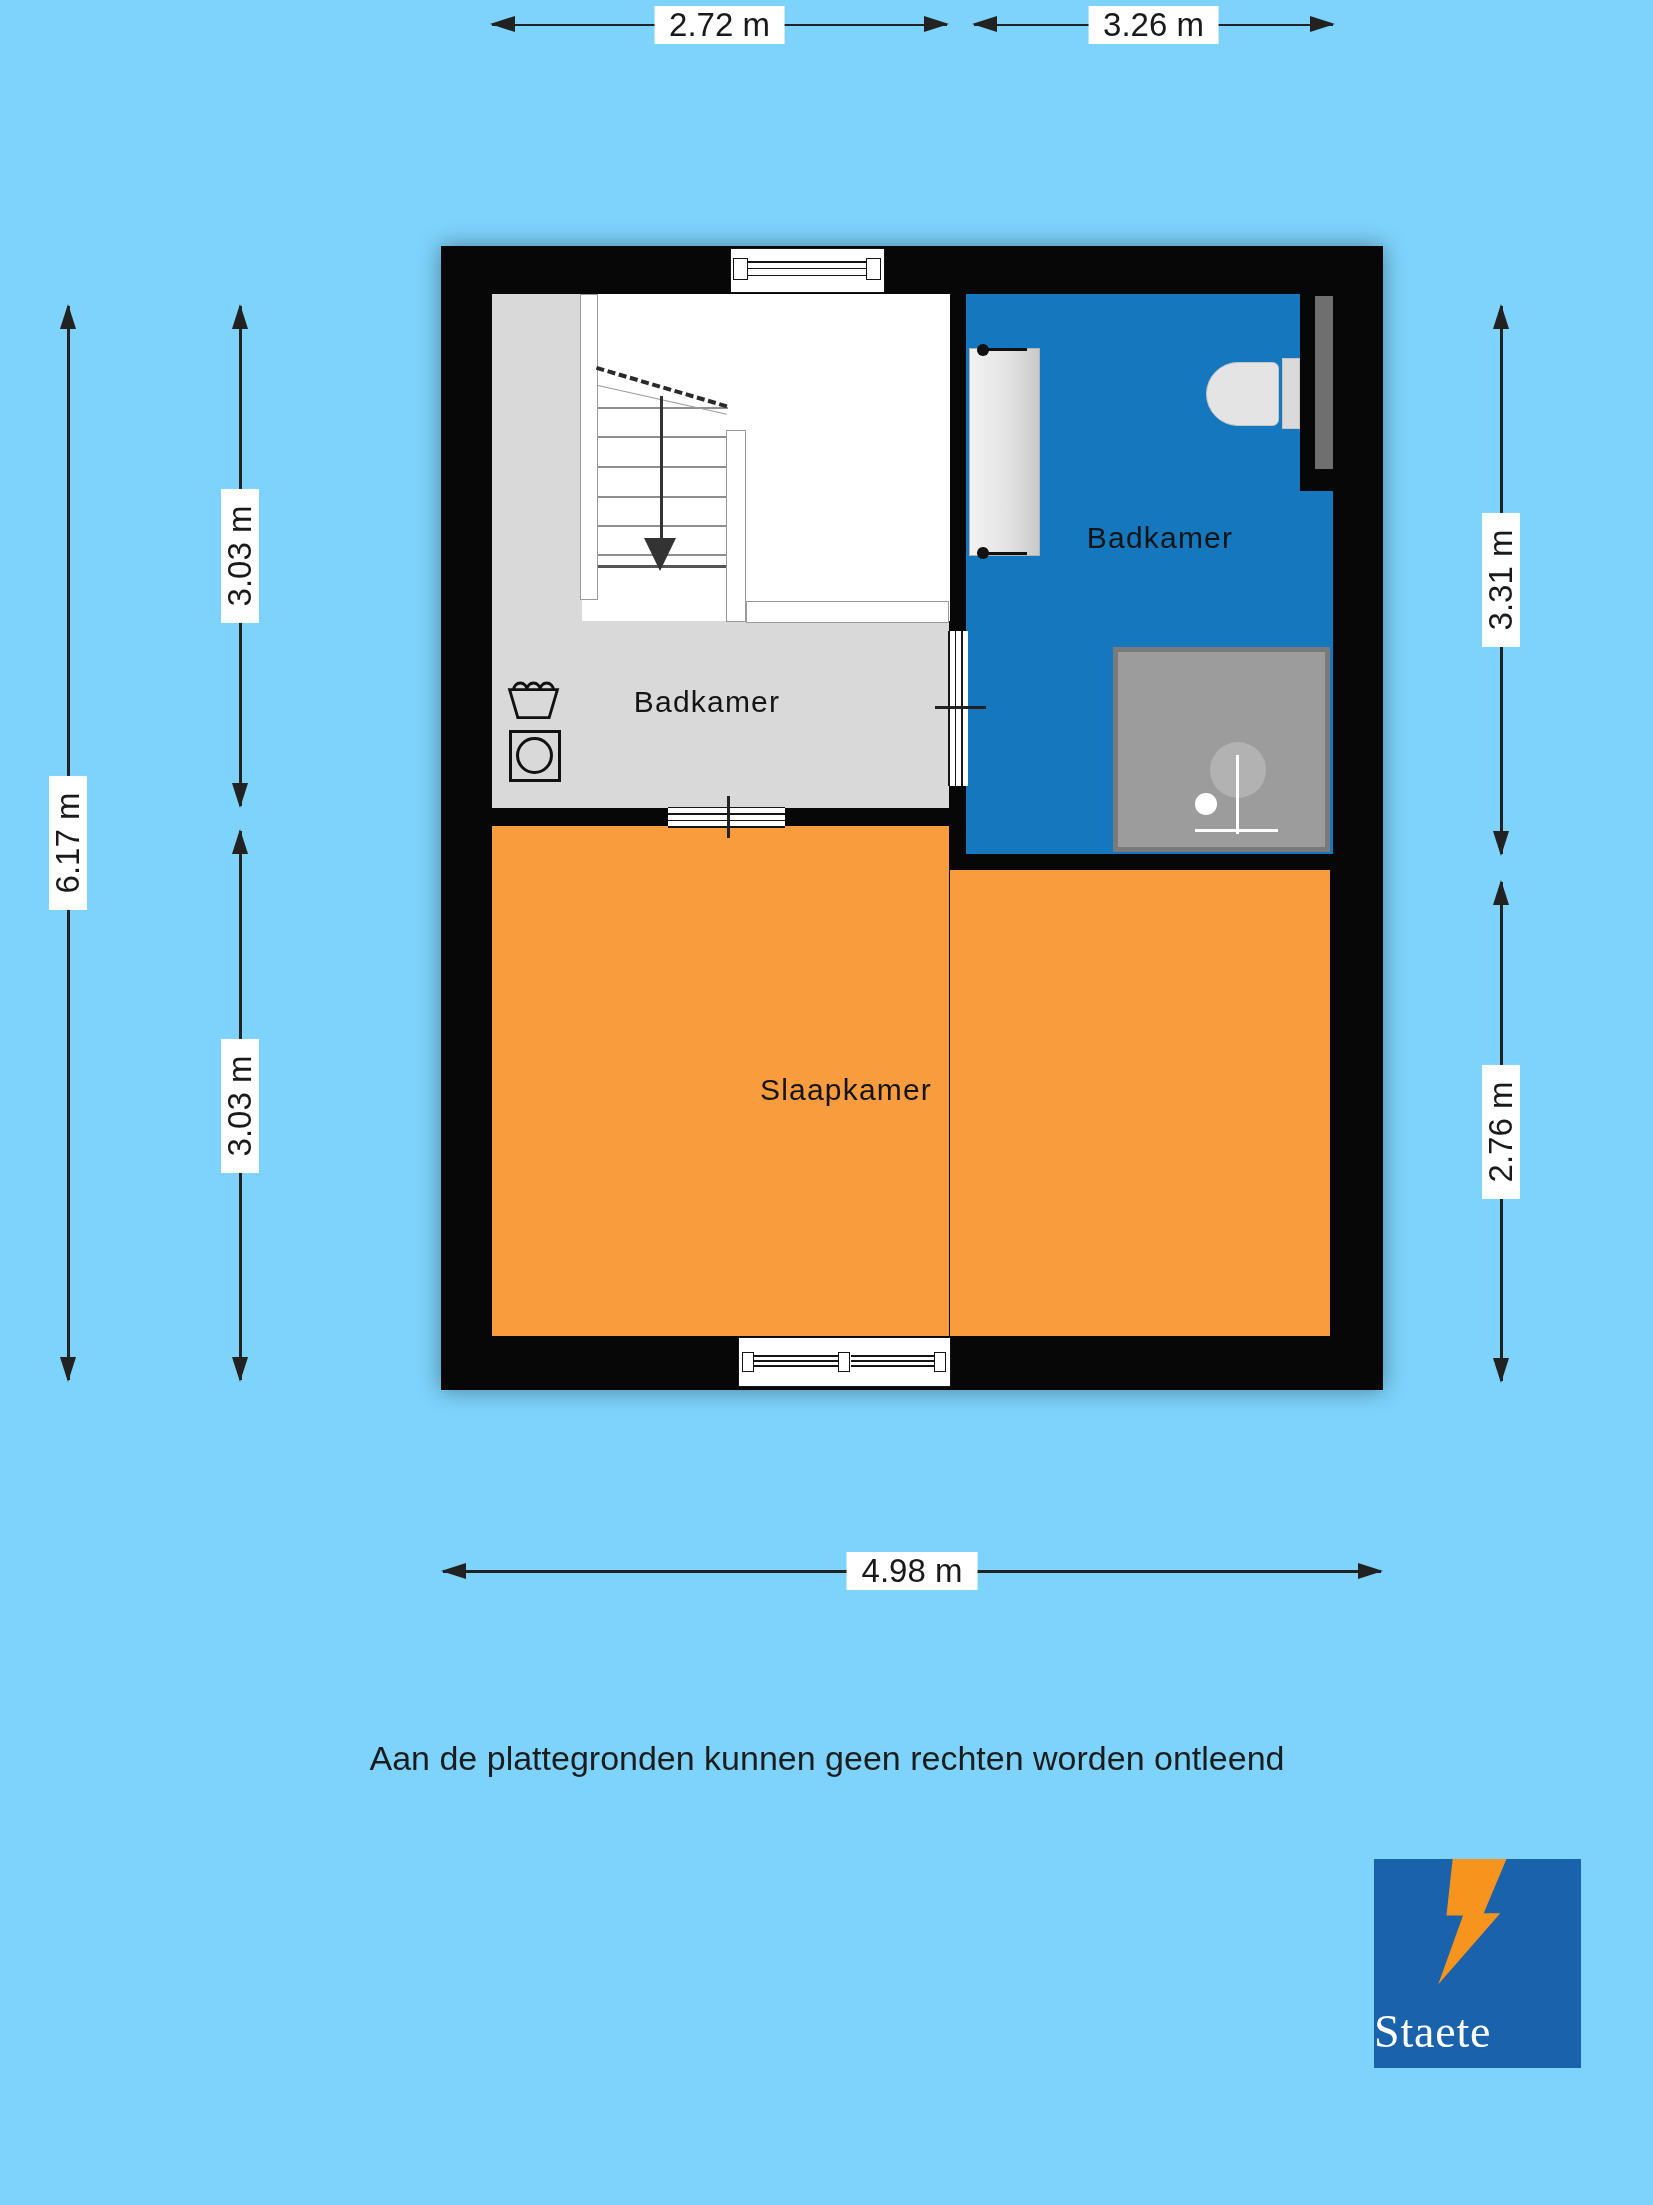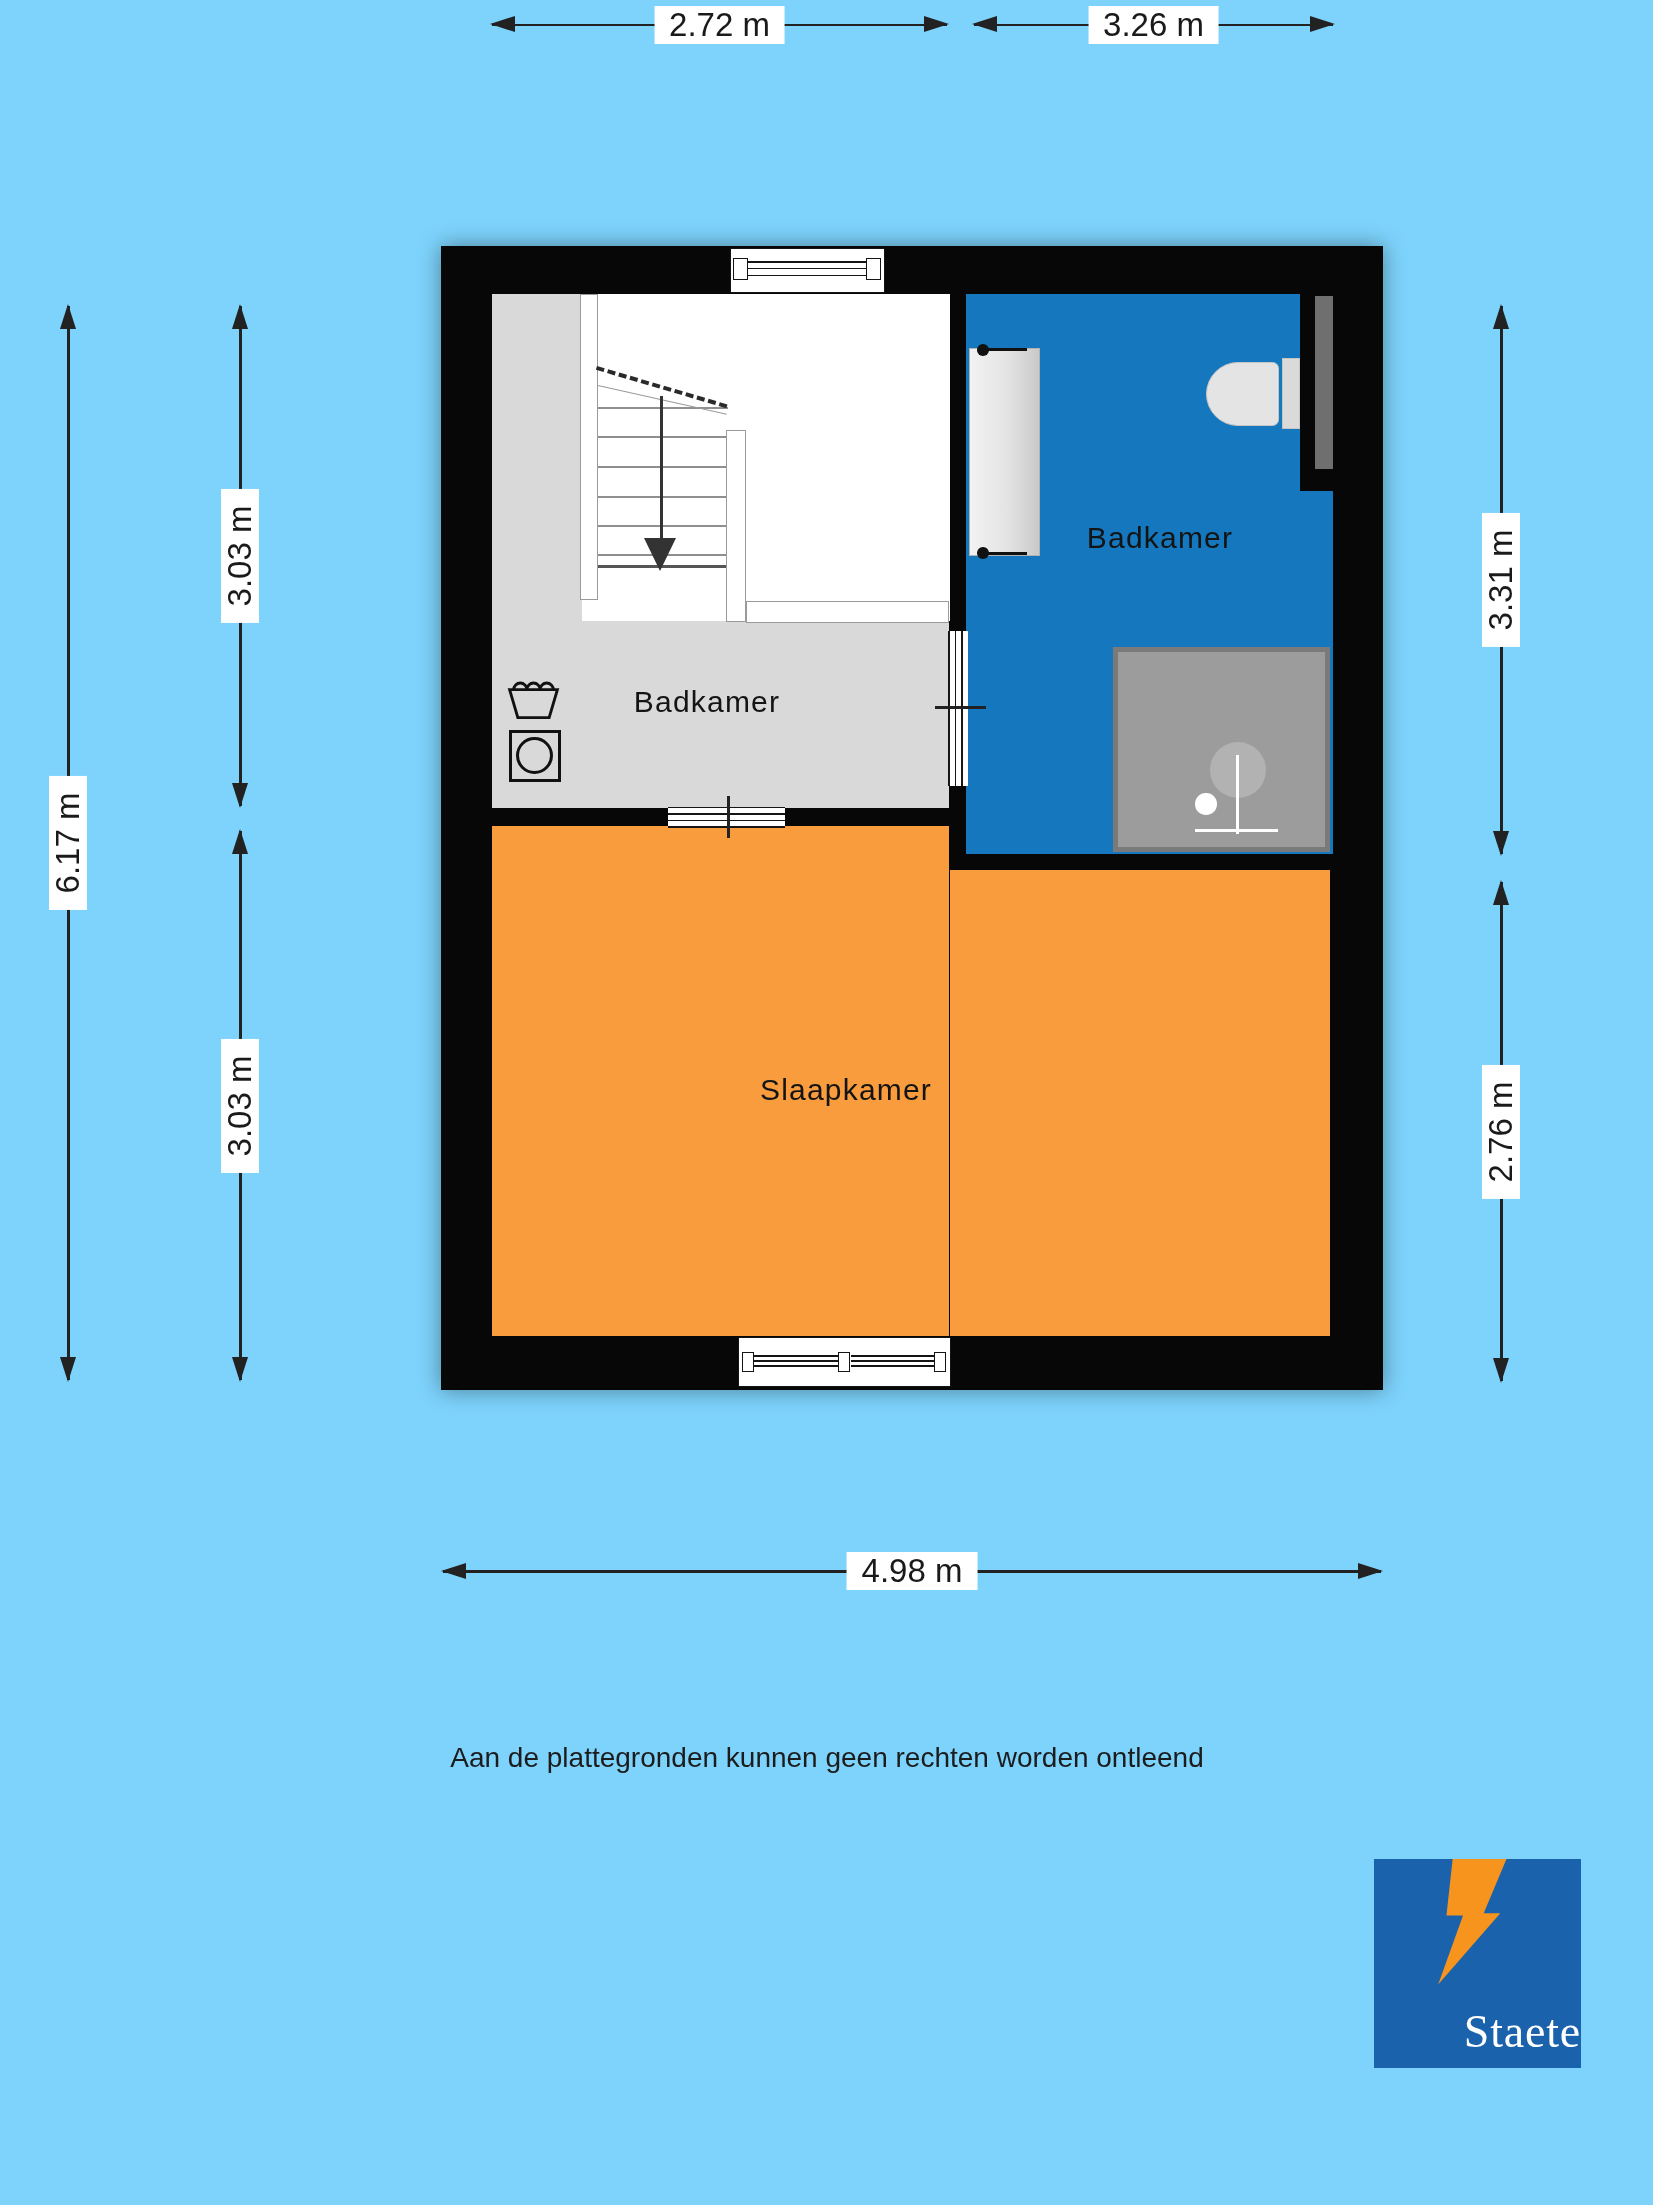--- a/index.html
+++ b/index.html
@@ -61,24 +61,24 @@
   .shower { background:#9c9c9c; border:5px solid #7a7a7a; }
   .shower-circle { background:#b2b2b2; border-radius:50%; }
   .sw-white { background:#fff; }
   .pillar { background:#070707; }
   .niche { background:#6f6f6f; }
   .washer { border:3.3px solid #111; }
   .washer-drum { border:3.3px solid #111; border-radius:50%; }
 
   
   .disclaimer { position:absolute; top:1738px; left:0; right:0; text-align:center;
-                font-size:28px; line-height:40px; color:#1c1c1c; }
+                font-size:34px; line-height:40px; color:#1c1c1c; }
   .logo { position:absolute; left:1374px; top:1859px; width:207px; height:209px; }
   .logo-bolt { position:absolute; inset:0; clip-path:polygon(38% 0,64% 0,53% 26%,61% 26%,31% 60%,43% 27%,35% 27%); }
-  .logo-text { position:absolute; bottom:10px; width:100%; text-align:right;
+  .logo-text { position:absolute; bottom:10px; width:100%; text-align:left;
                font-family:"Liberation Serif", serif; font-size:46px; color:#fff; letter-spacing:0.8px; }
 </style>
 </head>
 <body>
 
 <div class="page">
 
   <div class="dim dim-h" style="left:490px; top:6.6px; width:459px;">
     <span class="dline"></span>
     <span class="ah ah-left"></span>

